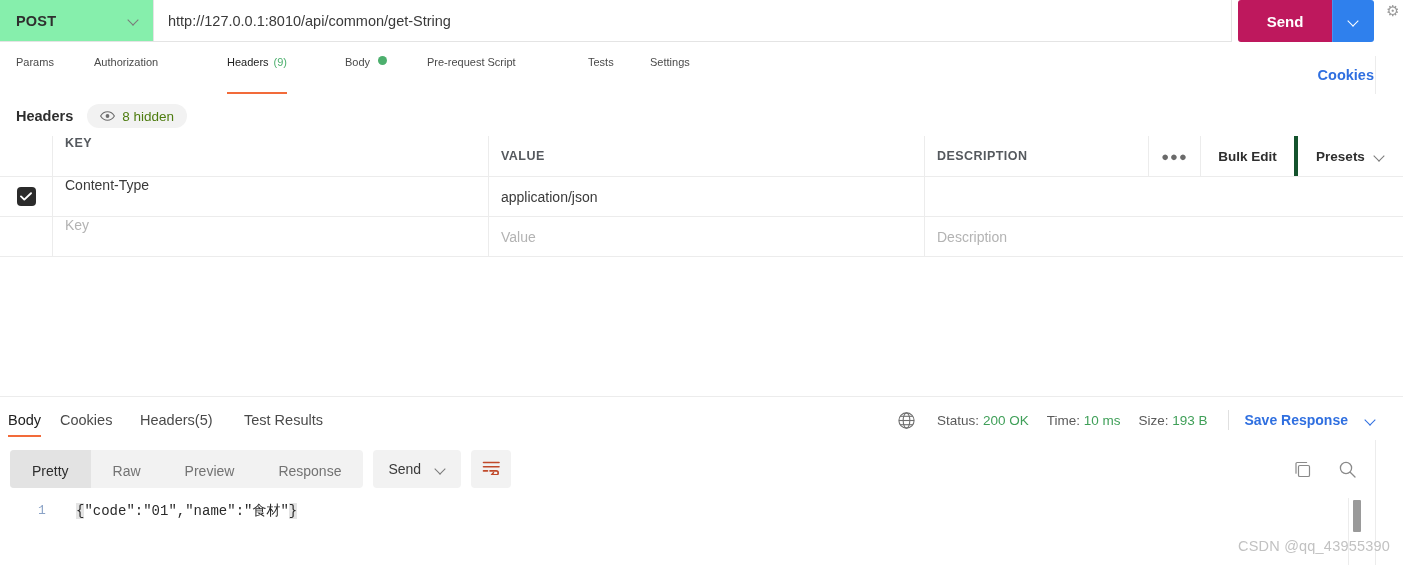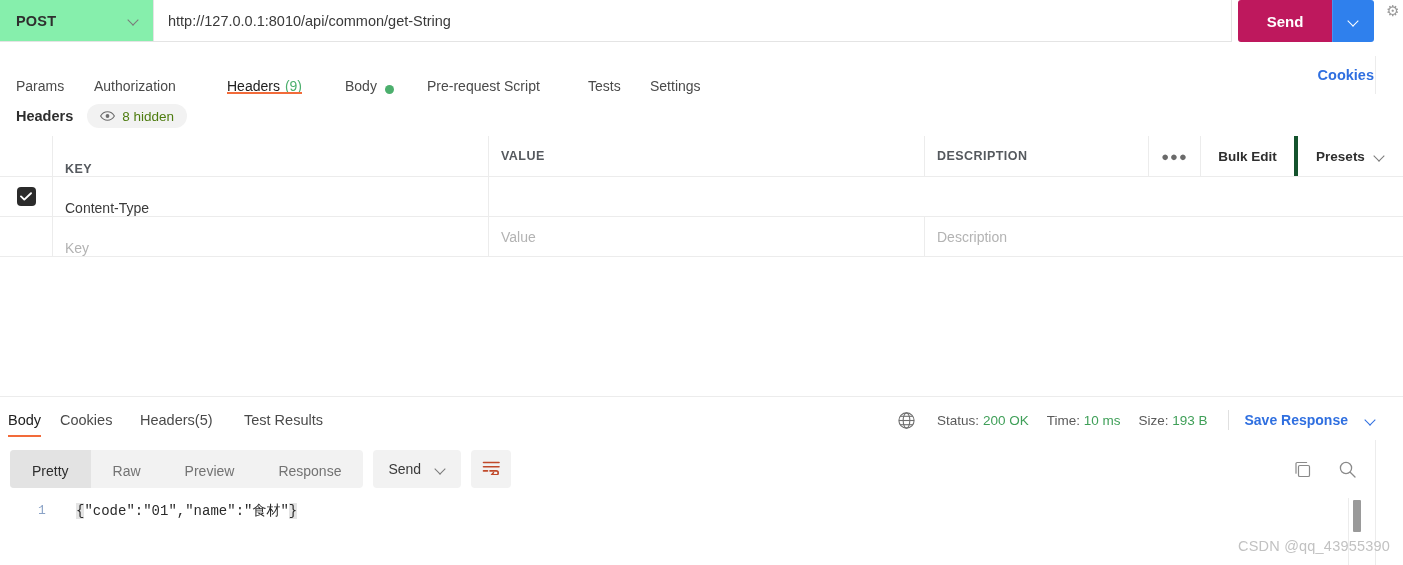--- a/index.html
+++ b/index.html
@@ -48,22 +48,22 @@
   }
   .send-caret .chev::before { border-color: #ffffff; }
   .corner-icon {
     position: absolute; left: 1386px; top: 2px; width: 16px; height: 20px;
     color: #9a9a9a; font-size: 15px; overflow: hidden;
   }
 
   
   .req-tabs { position: absolute; left: 0; top: 56px; width: 1403px; height: 38px; }
   .tab {
-    position: absolute; top: 0; height: 38px; font-size: 14px; color: #4a4a4a;
-    display: flex; align-items: flex-end; cursor: pointer; white-space: nowrap;
+    position: absolute; top: 0; height: 38px; font-size: 11px; color: #4a4a4a;
+    display: flex; align-items: flex-start; cursor: pointer; white-space: nowrap;
   }
   .tab.active { color: #212121; }
   .tab.active::after {
     content: ""; position: absolute; left: 0; right: 0; bottom: 0; height: 2.5px;
     background: #f26b3a;
   }
   .tab .count { color: #4caf6d; margin-left: 5px; }
   .green-dot {
     width: 9px; height: 9px; border-radius: 50%; background: #4caf6d;
     margin-left: 8px; display: inline-block;
@@ -84,21 +84,21 @@
   }
   .hidden-pill-label { font-size: 13.5px; color: #4d7c0f; }
   .eye { width: 15px; height: 10px; position: relative; }
   .eye svg { display: block; }
 
   
   .table { position: absolute; left: 0; top: 136px; width: 1403px; }
   .trow { display: flex; width: 1403px; height: 40px; border-bottom: 1px solid #ececec; }
   .trow.head { height: 41px; }
   .c-check { width: 53px; border-right: 1px solid #ececec; display: flex; align-items: center; justify-content: center; }
-  .c-key { width: 436px; border-right: 1px solid #ececec; display: flex; align-items: flex-end; padding-left: 12px; }
+  .c-key { width: 436px; border-right: 1px solid #ececec; display: flex; align-items: flex-start; padding-left: 12px; }
   .c-val { width: 436px; border-right: 1px solid #ececec; display: flex; align-items: center; padding-left: 12px; }
   .c-desc { flex: 1; display: flex; align-items: center; padding-left: 12px; }
   .trow.head .c-desc { border-right: 1px solid #ececec; }
   .c-dots { width: 52px; border-right: 1px solid #ececec; display: flex; align-items: center; justify-content: center; cursor: pointer; }
   .c-bulk { width: 97px; border-right: 4px solid #14532d; display: flex; align-items: center; justify-content: center; cursor: pointer; }
   .c-presets { width: 105px; display: flex; align-items: center; justify-content: center; gap: 9px; cursor: pointer; }
   .th { font-size: 12.5px; font-weight: bold; color: #55595e; letter-spacing: .45px; }
   .cell-text { font-size: 14px; color: #3a3a3a; }
   .cell-ph { font-size: 14px; color: #b3b3b3; }
   .btn-text { font-size: 13.5px; font-weight: bold; color: #2e2e2e; }
@@ -259,20 +259,23 @@
       <div class="c-check">
         <span class="cbx">
           <svg width="12" height="9" viewBox="0 0 12 9">
             <path d="M1 4.4L4.3 7.6 11 1.2" fill="none" stroke="#ffffff" stroke-width="1.9" stroke-linecap="round" stroke-linejoin="round"></path>
           </svg>
         </span>
       </div>
       <div class="c-key">
         <span class="cell-text">Content-Type</span>
       </div>
+      <div class="c-val">
+        <span class="cell-text">application/json</span>
+      </div>
       <div class="c-desc">
         <span class="cell-text"></span>
       </div>
     </div>
 
     <div class="trow">
       <div class="c-check"></div>
       <div class="c-key">
         <span class="cell-ph">Key</span>
       </div>

